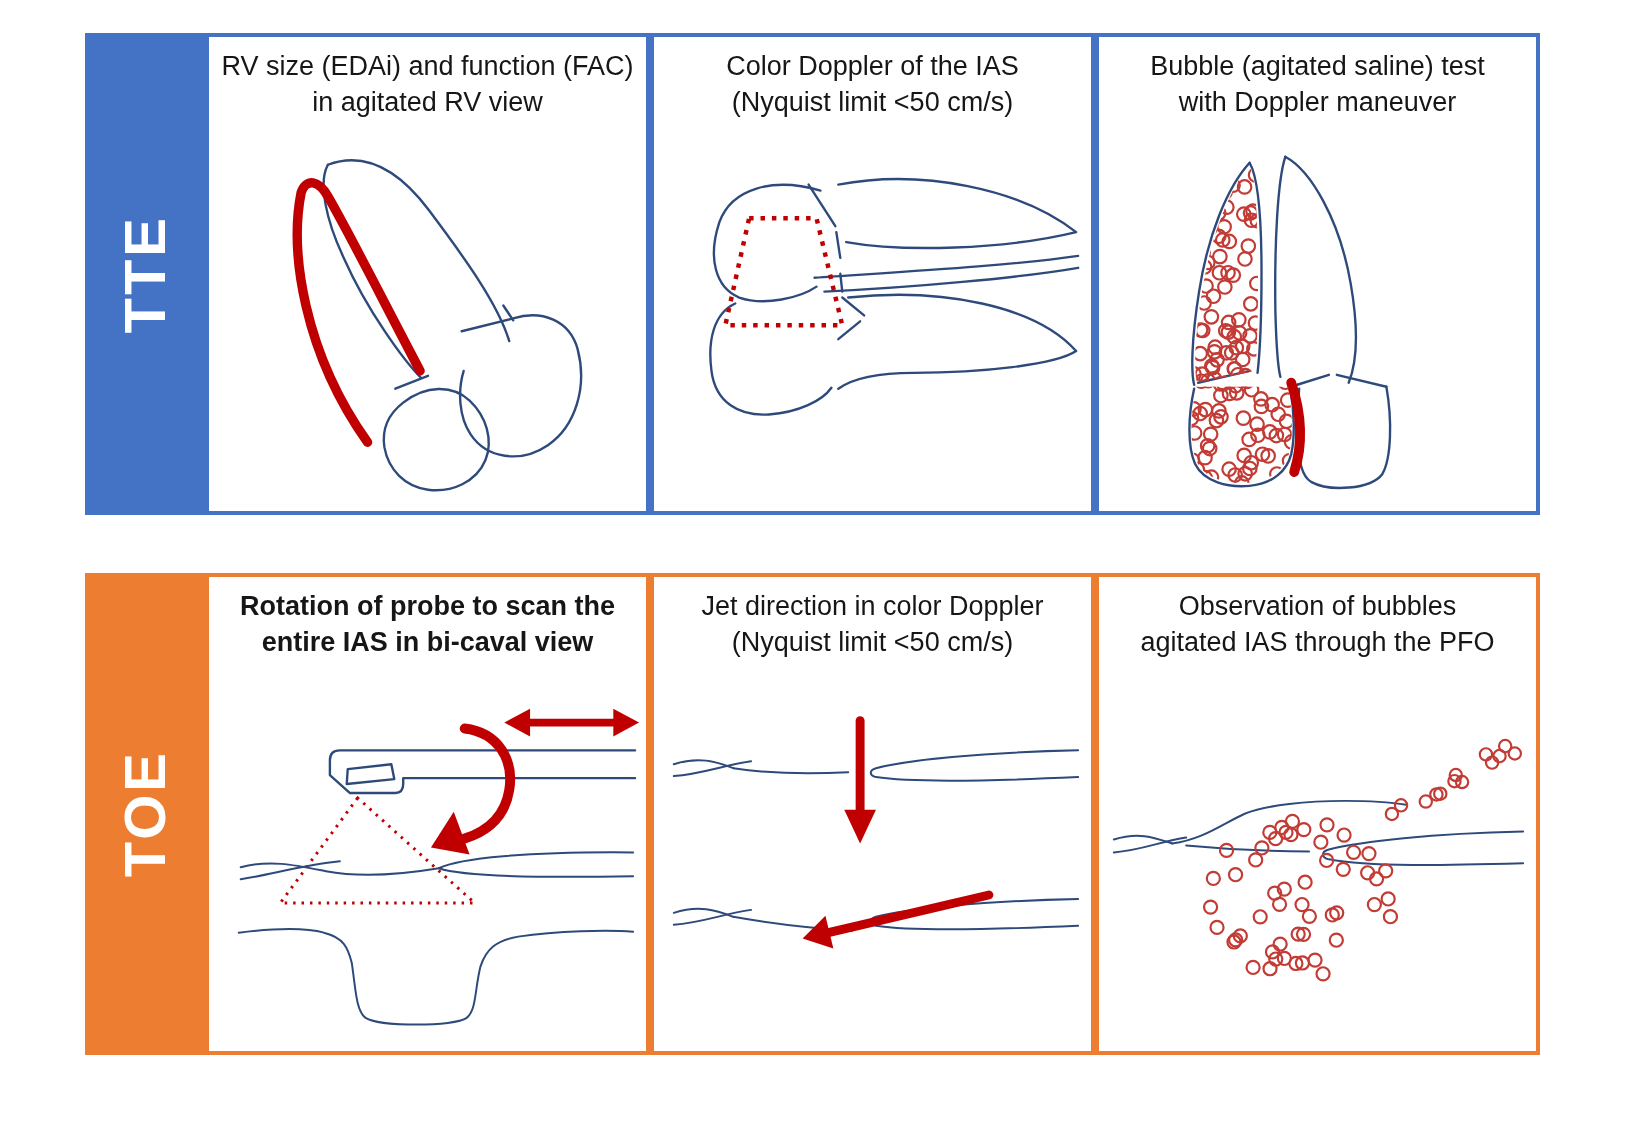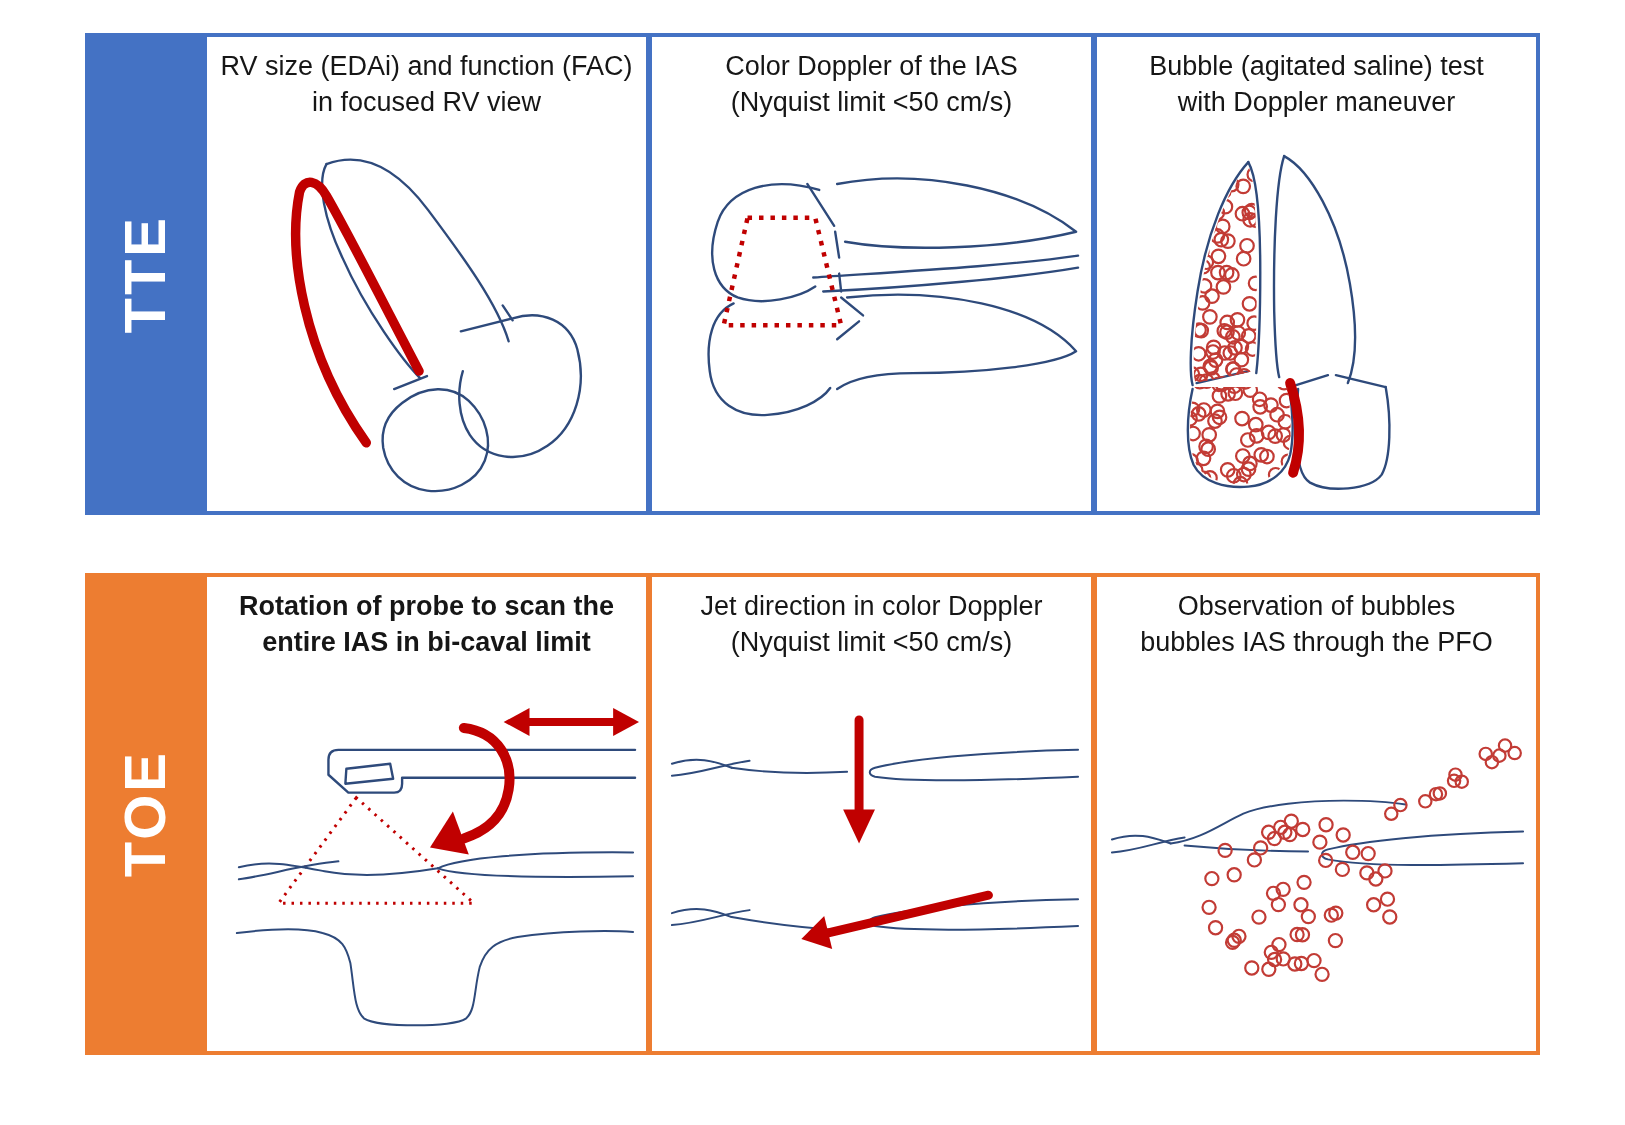--- a/index.html
+++ b/index.html
@@ -19,21 +19,21 @@
   }
   .row + .row{margin-top:58px;}
   .label-strip{
     width:112px;flex:0 0 112px;display:flex;align-items:center;justify-content:center;
   }
   .label-strip span{
     writing-mode:vertical-rl;transform:rotate(180deg);
     color:#ffffff;font-size:58px;font-weight:bold;letter-spacing:3px;line-height:1;
   }
   .panel{
-    flex:1 1 0;box-sizing:border-box;border-left:6px solid #f97316;background:#ffffff;
+    flex:1 1 0;box-sizing:border-box;border-left:8px solid #f97316;background:#ffffff;
     display:flex;flex-direction:column;min-width:0;justify-content:center;
   }
   .panel-title{
     padding:12px 8px 0;text-align:center;color:#161616;
     font-size:27px;line-height:1.32;
   }
   .panel-title .tline{display:block;}
   .panel svg{flex:1;min-height:0;width:100%;display:block;}
 
   .navy{stroke:var(--navy);fill:none;stroke-width:2.4;stroke-linecap:round;stroke-linejoin:round;}
@@ -50,21 +50,21 @@
   <div class="figure">
 
     <div class="row" style="border-color: rgb(68, 114, 196);">
       <div class="label-strip" style="background: rgb(68, 114, 196);">
         <span>TTE</span>
       </div>
 
       <div class="panel" style="border-color: rgb(68, 114, 196);">
         <div class="panel-title">
           <span class="tline">RV size (EDAi) and function (FAC)</span>
-          <span class="tline">in focused RV view</span>
+          <span class="tline">in agitated RV view</span>
         </div>
         <svg viewBox="0 0 441 388" preserveAspectRatio="xMidYMid meet">
           <g>
             <path class="navy" d="M120,42 C158,28 192,48 222,88 C258,136 292,183 303,220"></path>
             <path class="navy" d="M120,42 C110,60 118,98 136,136 C160,190 197,240 214,257"></path>
             <path class="navy" d="M297,184 L307,199"></path>
             <path class="navy" d="M255,210 L307,197 C336,188 364,199 372,228 C382,266 370,306 342,325 C314,344 280,338 264,314 C252,296 251,270 257,250"></path>
             <path class="navy" d="M188,268 L221,255"></path>
             <path class="navy" d="M196,282 C219,264 246,264 263,280 C280,296 287,320 279,340 C270,362 245,373 221,370 C198,367 181,350 177,327 C174,307 183,292 196,282"></path>
           </g>
@@ -244,21 +244,21 @@
     </div>
 
     <div class="row" style="border-color: rgb(237, 125, 49);">
       <div class="label-strip" style="background: rgb(237, 125, 49);">
         <span>TOE</span>
       </div>
 
       <div class="panel" style="border-color: rgb(237, 125, 49); font-weight: bold;">
         <div class="panel-title">
           <span class="tline">Rotation of probe to scan the</span>
-          <span class="tline">entire IAS in bi-caval limit</span>
+          <span class="tline">entire IAS in bi-caval view</span>
         </div>
         <svg viewBox="0 0 441 388" preserveAspectRatio="xMidYMid meet">
           <g>
             <path class="navy" d="M430,88 L132,88 C125,88 122,92 122,98 L122,113 L142,131 L188,131 C194,131 196,127 196,122 L196,116 L430,116"></path>
             <path class="navy" d="M140,107 L184,102 L187,117 L139,122 Z"></path>
           </g>
           <g>
             <path class="red-thick" stroke-width="10" d="M258,66 C292,70 308,98 303,128 C299,153 283,169 258,177"></path>
             <polygon class="red-fill" points="224,186 263,193 247,150"></polygon>
           </g>
@@ -303,21 +303,21 @@
           <g>
             <line class="red-thick" stroke-width="9" x1="338" y1="234" x2="176" y2="272"></line>
             <polygon class="red-fill" points="150,278 173,255 181,288"></polygon>
           </g>
         </svg>
       </div>
 
       <div class="panel" style="border-color: rgb(237, 125, 49);">
         <div class="panel-title">
           <span class="tline">Observation of bubbles</span>
-          <span class="tline">bubbles IAS through the PFO</span>
+          <span class="tline">agitated IAS through the PFO</span>
         </div>
         <svg viewBox="0 0 441 388" preserveAspectRatio="xMidYMid meet">
           <g>
             <path class="navy-thin" d="M15,178 C40,170 56,176 74,182"></path>
             <path class="navy-thin" d="M15,191 C42,189 62,180 88,176"></path>
             <path class="navy-thin" d="M74,182 C105,178 125,162 147,152 C170,143 210,139 248,139 C278,139 298,141 310,143"></path>
             <path class="navy-thin" d="M88,184 C130,188 170,190 212,190"></path>
             <path class="navy-thin" d="M428,170 C335,172 265,180 232,188 C224,190 224,196 232,198 C272,206 352,204 428,202"></path>
           </g>
           <g class="bubbles">

